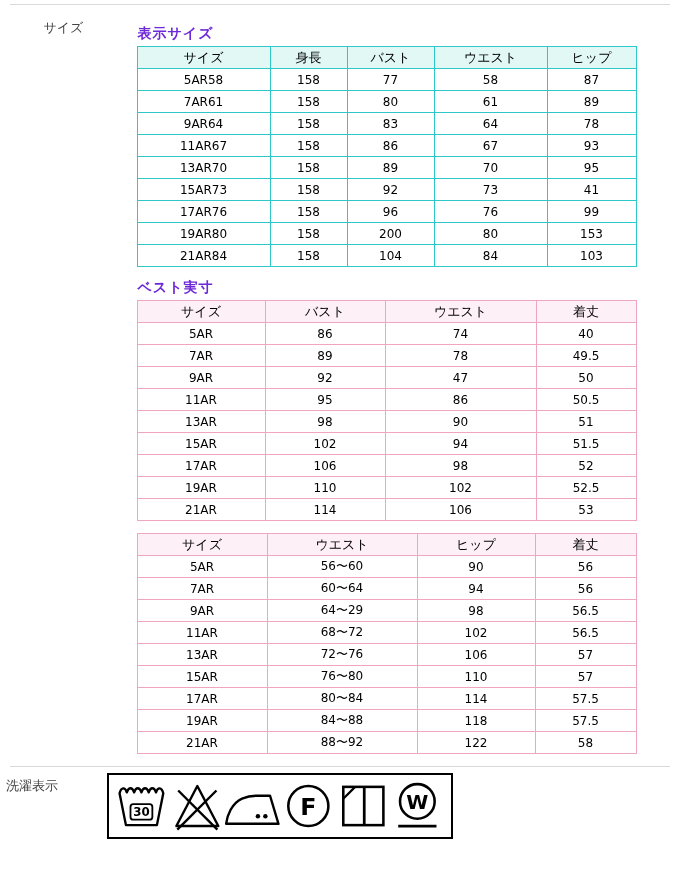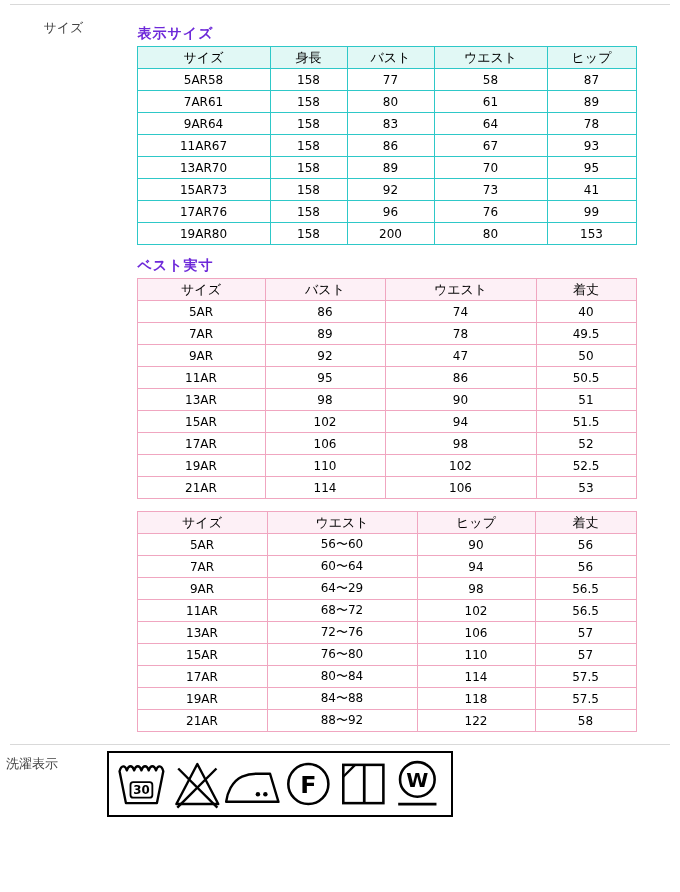--- a/index.html
+++ b/index.html
@@ -148,20 +148,27 @@
               <td>76</td>
               <td>99</td>
             </tr>
             <tr>
               <td>19AR80</td>
               <td>158</td>
               <td>200</td>
               <td>80</td>
               <td>153</td>
             </tr>
+            <tr>
+              <td>21AR84</td>
+              <td>158</td>
+              <td>104</td>
+              <td>84</td>
+              <td>103</td>
+            </tr>
           </tbody>
         </table>
     </div>
 
     <div class="tbl-block">
       <div class="tbl-title">ベスト実寸</div>
       <table class="tbl-pink t1">
           <thead>
             <tr>
               <th>サイズ</th>

